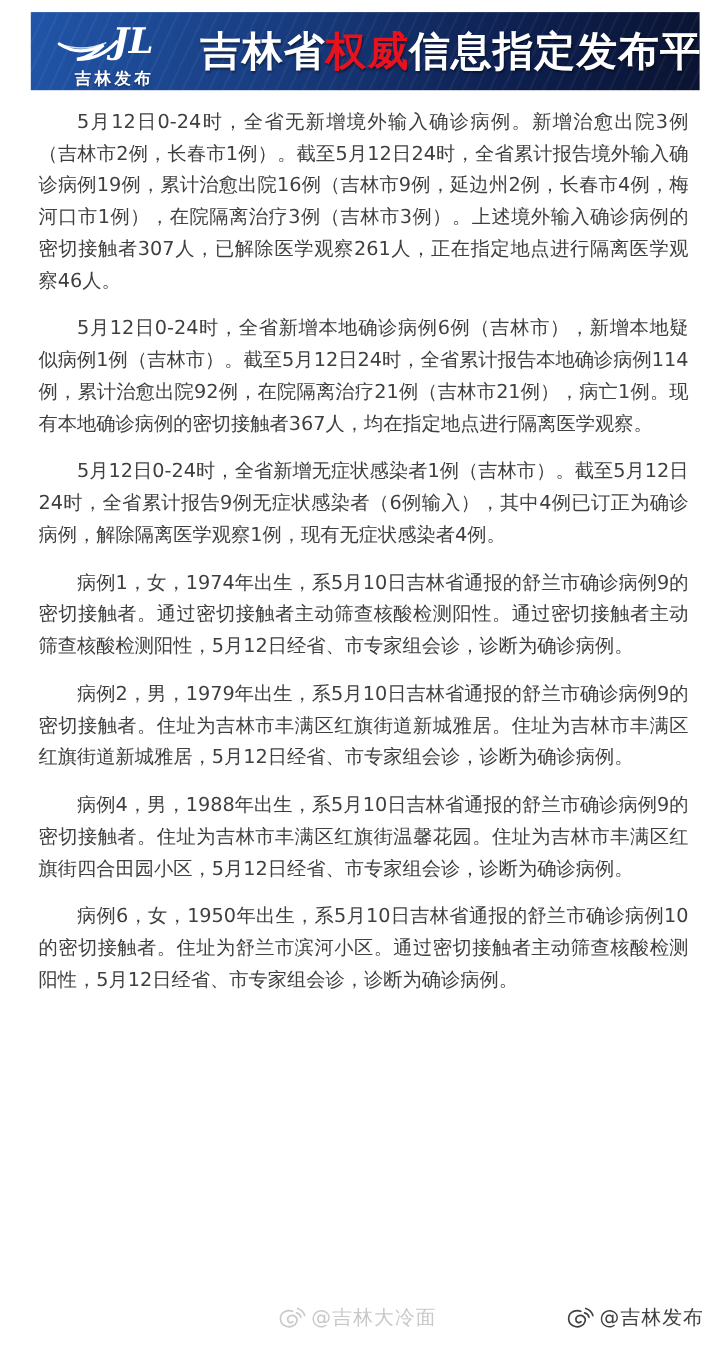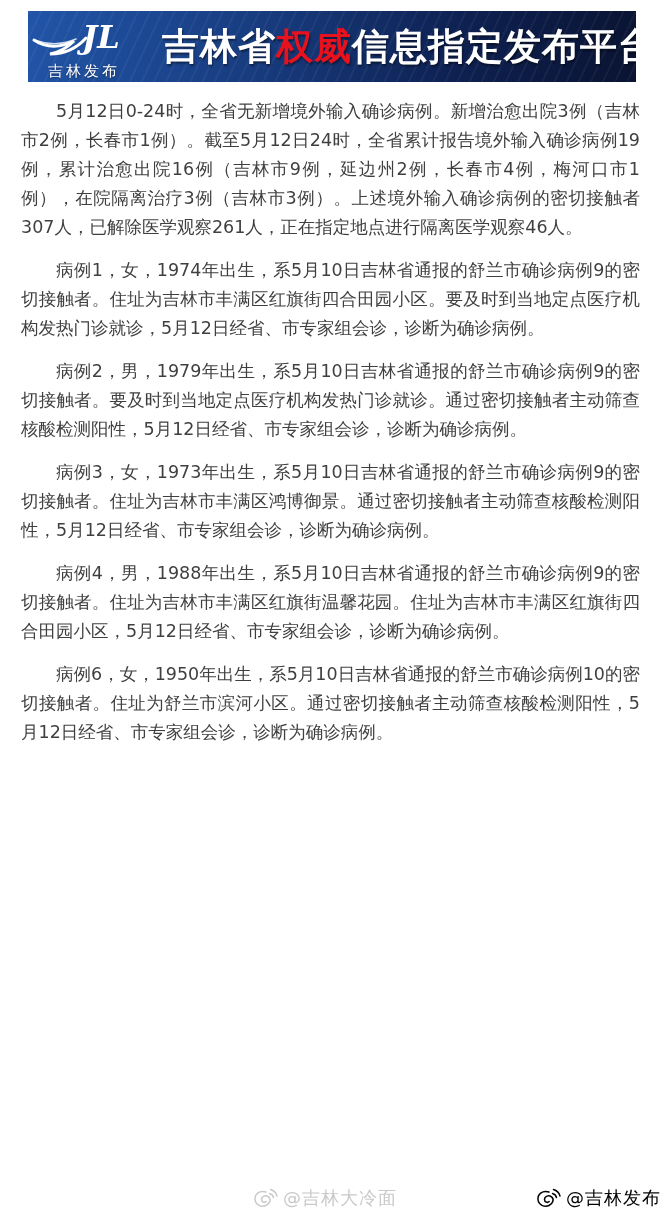--- a/index.html
+++ b/index.html
@@ -16,42 +16,41 @@
   .banner {
     position: absolute;
     left: 28px;
     top: 11px;
     width: 608px;
     height: 71px;
     background: linear-gradient(100deg, #2155a8 0%, #173a7c 40%, #0e2152 70%, #0a1331 100%);
     display: flex;
     align-items: center;
     overflow: hidden;
-    justify-content: center;
   }
   .banner::after {
     content: "";
     position: absolute;
     inset: 0;
     background: repeating-linear-gradient(115deg,
       rgba(255,255,255,0.045) 0 2px, rgba(255,255,255,0) 2px 11px);
     pointer-events: none;
   }
   .logo {
     margin-left: 22px;
     width: 108px;
     flex: 0 0 auto;
     text-align: center;
     position: relative;
     z-index: 1;
   }
   .logo-label {
     color: #ffffff;
     font-size: 15px;
-    font-weight: normal;
+    font-weight: bold;
     letter-spacing: 3px;
     line-height: 1;
     margin-top: -3px;
     text-shadow: 0 1px 2px rgba(0,0,0,0.4);
   }
   .banner-title {
     margin-left: 24px;
     font-size: 37px;
     font-weight: bold;
     color: #ffffff;
@@ -61,21 +60,21 @@
     z-index: 1;
     text-shadow: 1px 2px 2px rgba(0,0,0,0.45);
   }
   .banner-title .hl { color: #e8121f; }
   
   .article {
     position: absolute;
     left: 0;
     top: 97px;
     width: 661px;
-    padding: 0 21px;
+    padding: 0 35px;
   }
   .article p {
     font-size: 17.5px;
     line-height: 29px;
     color: #3f3f3f;
     text-align: justify;
     text-indent: 2em;
     margin: 0 0 14px 0;
   }
   
@@ -90,44 +89,45 @@
     position: absolute;
     display: flex;
     align-items: flex-end;
     gap: 4px;
     font-size: 18px;
     letter-spacing: 1px;
     white-space: nowrap;
   }
   .wm svg { display: block; }
   .wm-left  { left: 252px; color: #c9c9c9; }
-  .wm-right { right: 0;  color: #000000; }
+  .wm-right { right: 21px;  color: #404040; }
 </style>
 </head>
 <body>
 
 <div class="page">
 
   <div class="banner">
     <div class="logo">
       <svg width="108" height="48" viewBox="0 0 108 48">
         <path d="M4 25 C 16 33, 30 33, 44 26 C 38 32, 30 37, 20 39 C 34 39, 47 33, 56 23" fill="none" stroke="#ffffff" stroke-width="3" stroke-linecap="round"></path>
         <path d="M4 25 C 18 30, 32 30, 46 24" fill="none" stroke="#ffffff" stroke-width="1.5" stroke-linecap="round" opacity="0.8"></path>
         <text x="52" y="33" font-size="32" font-style="italic" font-weight="bold" fill="#ffffff" font-family="DejaVu Serif, serif">JL</text>
       </svg>
       <div class="logo-label">吉林发布</div>
     </div>
     <div class="banner-title"><span>吉林省</span><span class="hl">权威</span><span>信息指定发布平台</span></div>
   </div>
 
   <div class="article">
     <p>5月12日0-24时，全省无新增境外输入确诊病例。新增治愈出院3例（吉林市2例，长春市1例）。截至5月12日24时，全省累计报告境外输入确诊病例19例，累计治愈出院16例（吉林市9例，延边州2例，长春市4例，梅河口市1例），在院隔离治疗3例（吉林市3例）。上述境外输入确诊病例的密切接触者307人，已解除医学观察261人，正在指定地点进行隔离医学观察46人。</p>
-    <p>病例1，女，1974年出生，系5月10日吉林省通报的舒兰市确诊病例9的密切接触者。住址为吉林市丰满区红旗街四合田园小区。要及时到当地定点医疗机构发热门诊就诊，5月12日经省、市专家组会诊，诊断为确诊病例。</p>
-    <p>病例2，男，1979年出生，系5月10日吉林省通报的舒兰市确诊病例9的密切接触者。要及时到当地定点医疗机构发热门诊就诊。通过密切接触者主动筛查核酸检测阳性，5月12日经省、市专家组会诊，诊断为确诊病例。</p>
-    <p>病例3，女，1973年出生，系5月10日吉林省通报的舒兰市确诊病例9的密切接触者。住址为吉林市丰满区鸿博御景。通过密切接触者主动筛查核酸检测阳性，5月12日经省、市专家组会诊，诊断为确诊病例。</p>
+    <p>5月12日0-24时，全省新增本地确诊病例6例（吉林市），新增本地疑似病例1例（吉林市）。截至5月12日24时，全省累计报告本地确诊病例114例，累计治愈出院92例，在院隔离治疗21例（吉林市21例），病亡1例。现有本地确诊病例的密切接触者367人，均在指定地点进行隔离医学观察。</p>
+    <p>5月12日0-24时，全省新增无症状感染者1例（吉林市）。截至5月12日24时，全省累计报告9例无症状感染者（6例输入），其中4例已订正为确诊病例，解除隔离医学观察1例，现有无症状感染者4例。</p>
+    <p>病例1，女，1974年出生，系5月10日吉林省通报的舒兰市确诊病例9的密切接触者。通过密切接触者主动筛查核酸检测阳性。通过密切接触者主动筛查核酸检测阳性，5月12日经省、市专家组会诊，诊断为确诊病例。</p>
+    <p>病例2，男，1979年出生，系5月10日吉林省通报的舒兰市确诊病例9的密切接触者。住址为吉林市丰满区红旗街道新城雅居。住址为吉林市丰满区红旗街道新城雅居，5月12日经省、市专家组会诊，诊断为确诊病例。</p>
     <p>病例4，男，1988年出生，系5月10日吉林省通报的舒兰市确诊病例9的密切接触者。住址为吉林市丰满区红旗街温馨花园。住址为吉林市丰满区红旗街四合田园小区，5月12日经省、市专家组会诊，诊断为确诊病例。</p>
     <p>病例6，女，1950年出生，系5月10日吉林省通报的舒兰市确诊病例10的密切接触者。住址为舒兰市滨河小区。通过密切接触者主动筛查核酸检测阳性，5月12日经省、市专家组会诊，诊断为确诊病例。</p>
   </div>
 
   <div class="footer">
     <div class="wm wm-left">
       <svg width="27" height="24" viewBox="0 0 27 24">
         <g fill="none" stroke="currentColor" stroke-width="1.5" stroke-linecap="round">
           <path d="M14 6 C 7 4, 2.5 8.5, 3 13.5 C 3.5 19, 9.5 21.5, 14 19.5 C 18 17.8, 19.5 13, 16.5 10.8 C 13.8 8.8, 9.5 10, 9.5 13.5 C 9.5 16.2, 12.5 17.2, 14.2 15.5"></path>
           <path d="M17.5 7.5 A 5.5 5.5 0 0 1 21.5 11.5"></path>

